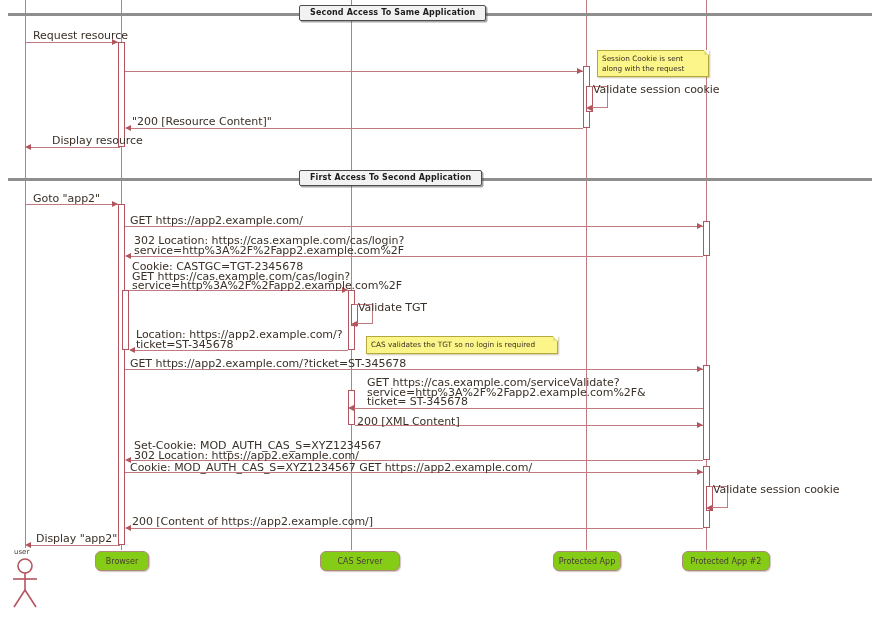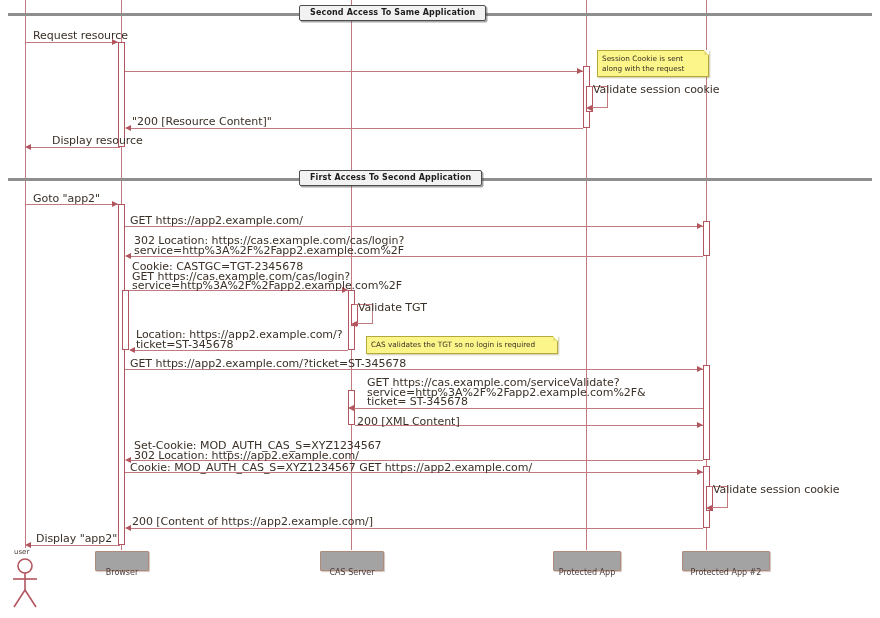--- a/index.html
+++ b/index.html
@@ -17,30 +17,30 @@
 
   
   .lifeline{
     position:absolute;
     width:1px;
     background:#c07a80;
     top:0;
   }
   .lifebox{
     position:absolute;
-    background:#a3a3a3;
+    background:#84cc16;
     border:1px solid #b08a7a;
-    border-radius:1px;
+    border-radius:6px;
     box-shadow:1px 1px 1px rgba(120,90,80,.35);
     font-size:8px;
     color:#4a3b36;
     text-align:center;
     line-height:14px;
     height:20px;
-    padding-top:14px;
+    padding-top:3px;
     box-sizing:border-box;
     white-space:nowrap;
   }
   .actor-label{
     position:absolute;
     font-size:7px;
     color:#4a3b36;
     white-space:nowrap;
   }
   .actor-svg{position:absolute;}
@@ -255,17 +255,17 @@
   <div class="actor-label" style="left:14px; top:548px;">user</div>
   <svg class="actor-svg" width="40" height="52" viewBox="0 0 40 52" style="left:6px; top:557px;">
     <circle cx="19" cy="9" r="7" fill="none" stroke="#b3555f" stroke-width="1.6"></circle>
     <line x1="19" y1="16" x2="19" y2="33" stroke="#b3555f" stroke-width="1.6"></line>
     <line x1="7" y1="22" x2="31" y2="22" stroke="#b3555f" stroke-width="1.6"></line>
     <line x1="19" y1="33" x2="8" y2="50" stroke="#b3555f" stroke-width="1.6"></line>
     <line x1="19" y1="33" x2="30" y2="50" stroke="#b3555f" stroke-width="1.6"></line>
   </svg>
 
   <div class="lifebox" style="left:95px;  top:551px; width:54px;">Browser</div>
-  <div class="lifebox" style="left:320px; top:551px; width:64px;">CAS Server</div>
+  <div class="lifebox" style="left:320px; top:551px; width:80px;">CAS Server</div>
   <div class="lifebox" style="left:553px; top:551px; width:68px;">Protected App</div>
   <div class="lifebox" style="left:659px; top:551px; width:88px;margin-left:23px;">Protected App #2</div>
 
 </div>
 
 </body></html>

